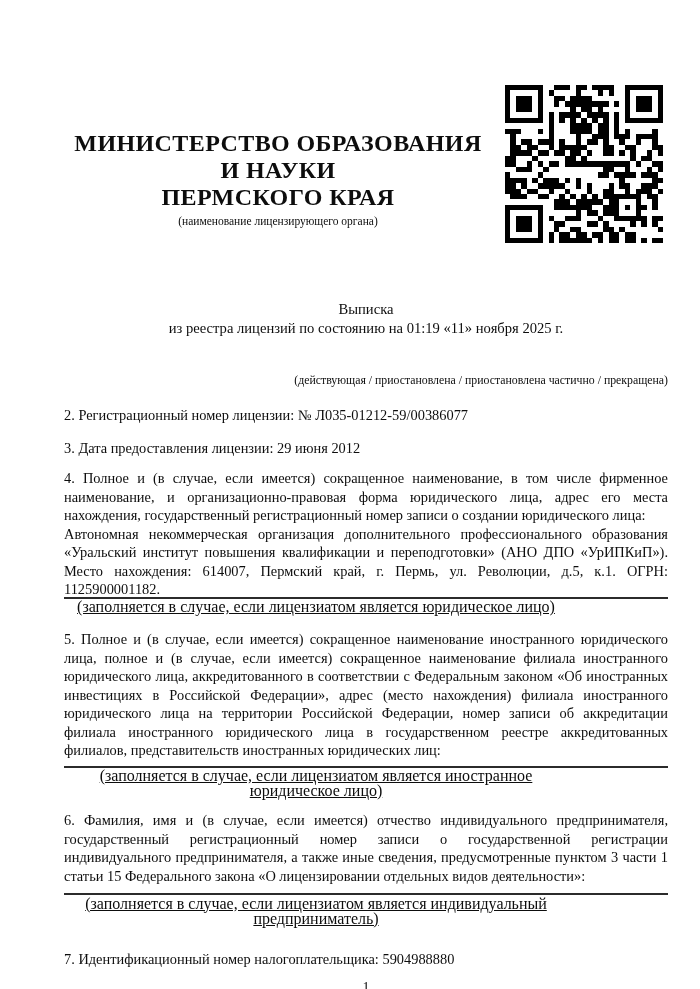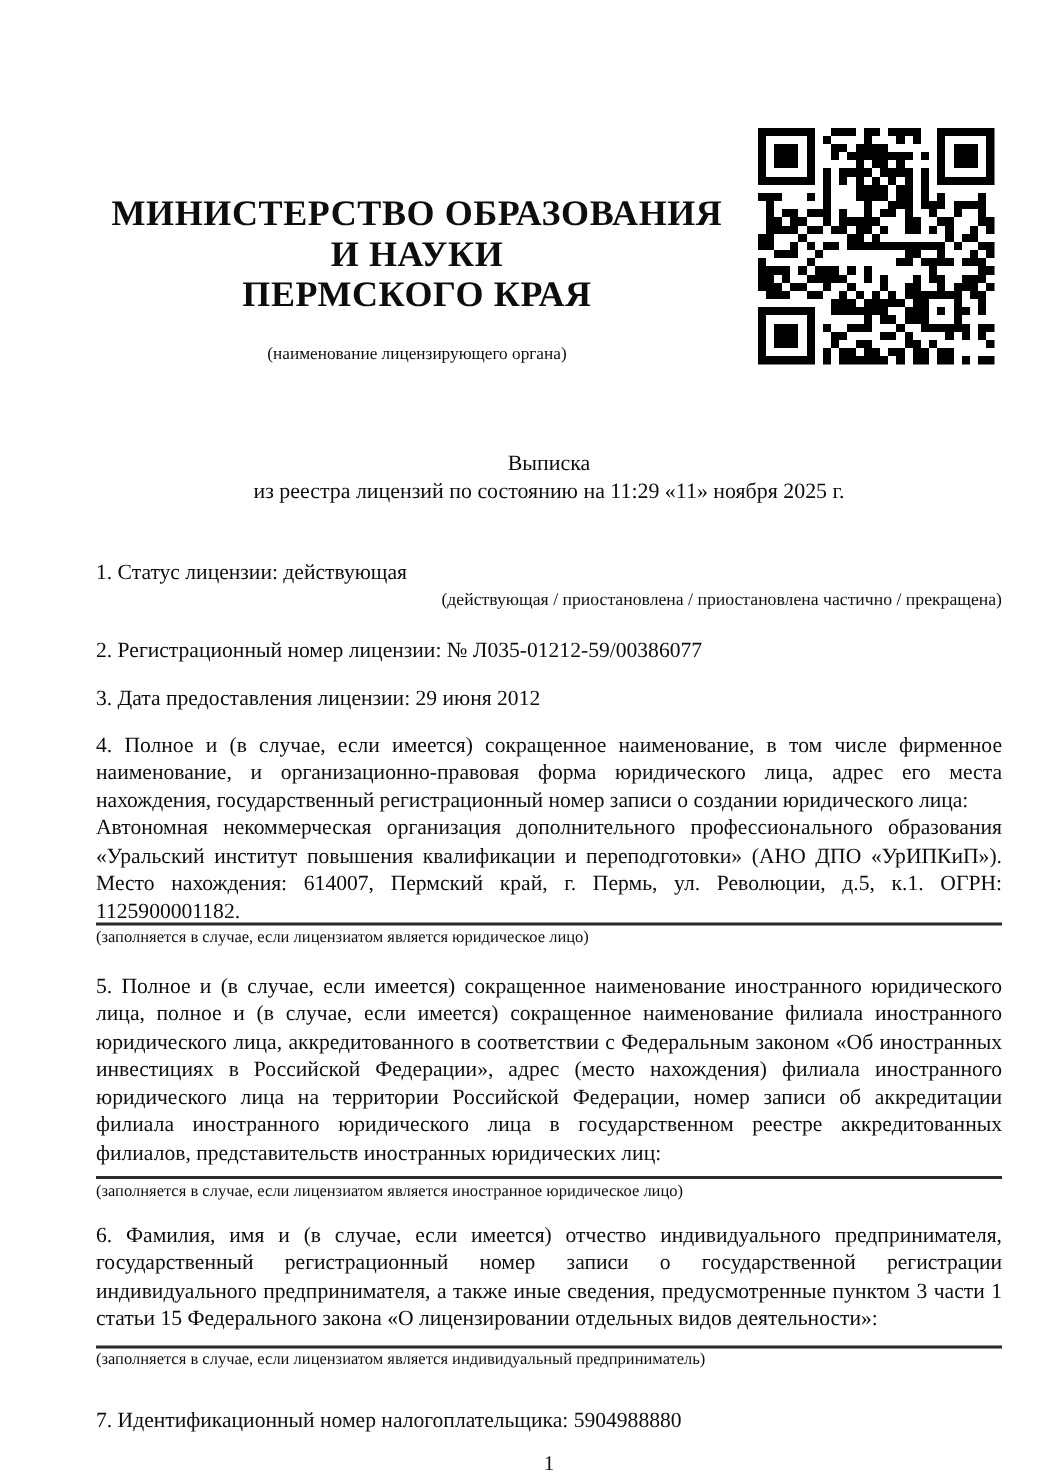--- a/index.html
+++ b/index.html
@@ -30,21 +30,21 @@
   }
   .ministry {
     font-weight: bold;
     font-size: 24px;
     line-height: 27px;
     letter-spacing: 0.4px;
   }
   .org-note {
     font-size: 11.5px;
     line-height: 14px;
-    margin-top: 18px;
+    margin-top: 3px;
   }
   .content {
     position: absolute;
     top: 300px; left: 64px;
     width: 604px;
   }
   .doc-title {
     text-align: center;
     font-size: 14.6px;
     line-height: 19px;
@@ -70,24 +70,26 @@
     text-align: right;
   }
   .rule {
     border-top: 2px solid #2b2b2b;
     height: 0;
   }
   .rule.tight { margin-top: -2px; }
   .rule.gap6  { margin-top: 6px; }
   .rule.gap8  { margin-top: 8px; }
   .note-under {
-    font-size: 11px;
+    font-size: 16px;
     line-height: 15px;
+    text-align: center;
     padding-right: 100px;
     margin-top: 0.5px;
+    text-decoration: underline;
   }
   .page-num {
     margin-top: 12px;
     text-align: center;
     font-size: 14px;
   }
 </style>
 </head>
 <body>
 
@@ -531,25 +533,24 @@
   <div class="header-text">
     <div class="ministry">МИНИСТЕРСТВО ОБРАЗОВАНИЯ И НАУКИ</div>
     <div class="ministry">ПЕРМСКОГО КРАЯ</div>
     <div class="org-note">(наименование лицензирующего органа)</div>
   </div>
 
   <div class="content">
 
     <div class="doc-title">
       <div>Выписка</div>
-      <div>из реестра лицензий по состоянию на 11:29 «11» ноября 2025 г.</div>
+      <div>из реестра лицензий по состоянию на 01:19 «11» ноября 2025 г.</div>
     </div>
 
     <div class="item i1">
-      <div class="para">1. Статус лицензии: действующая</div>
       <div class="note-options">(действующая / приостановлена / приостановлена частично / прекращена)</div>
     </div>
 
     <div class="item i2">
       <div class="para">2. Регистрационный номер лицензии: № Л035-01212-59/00386077</div>
     </div>
 
     <div class="item i3">
       <div class="para">3. Дата предоставления лицензии: 29 июня 2012</div>
     </div>

